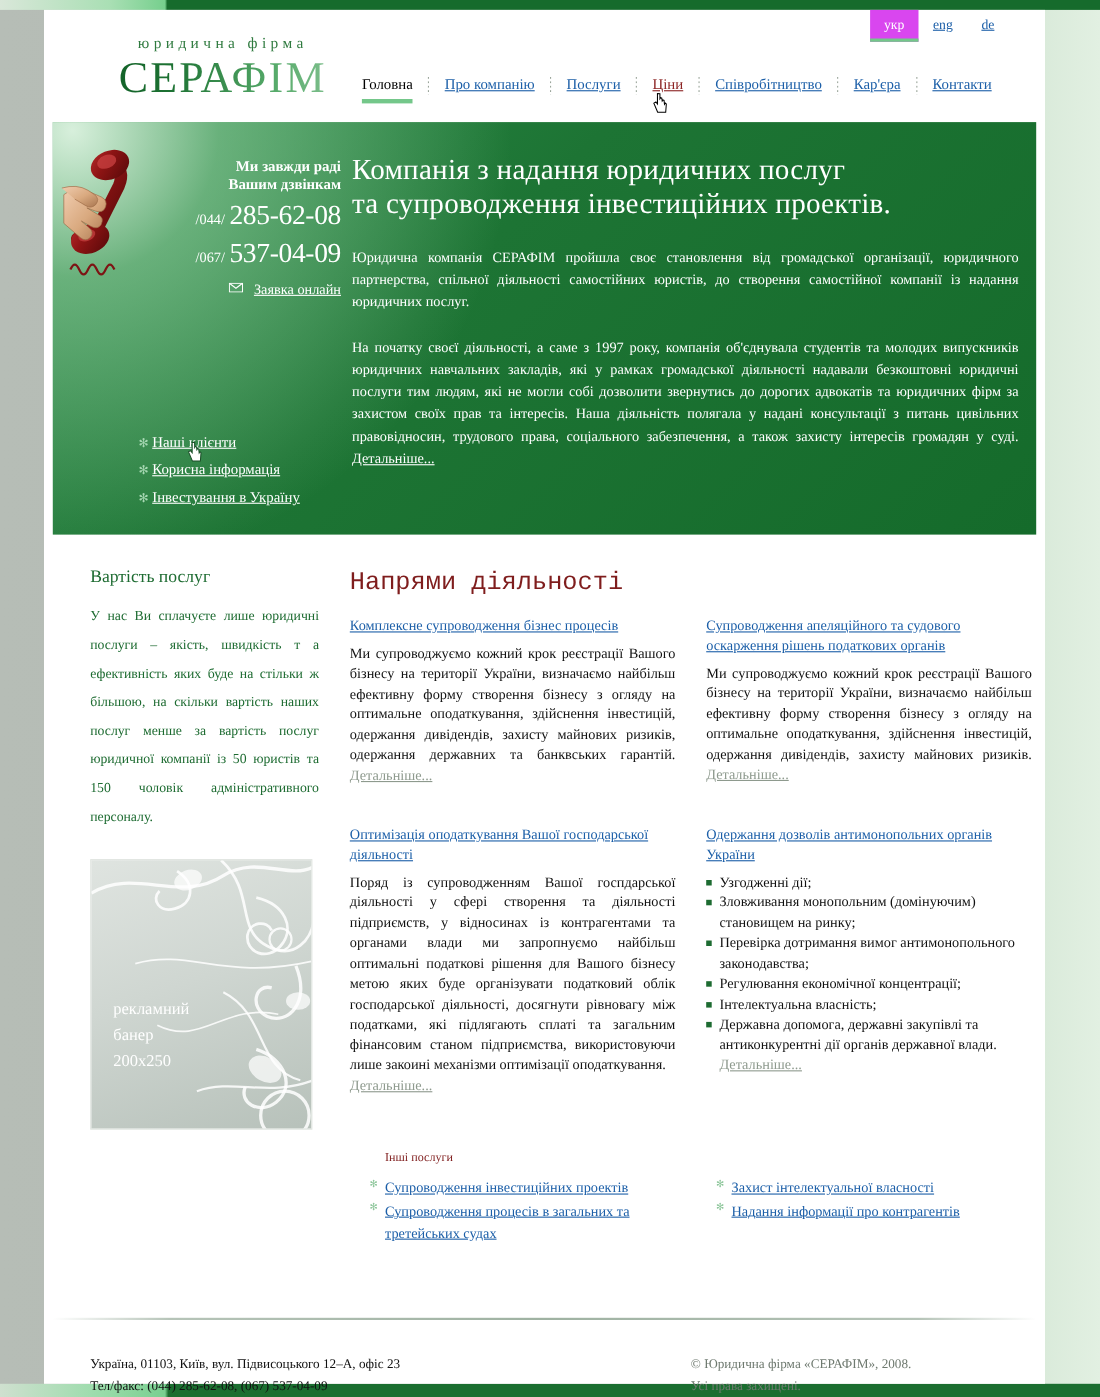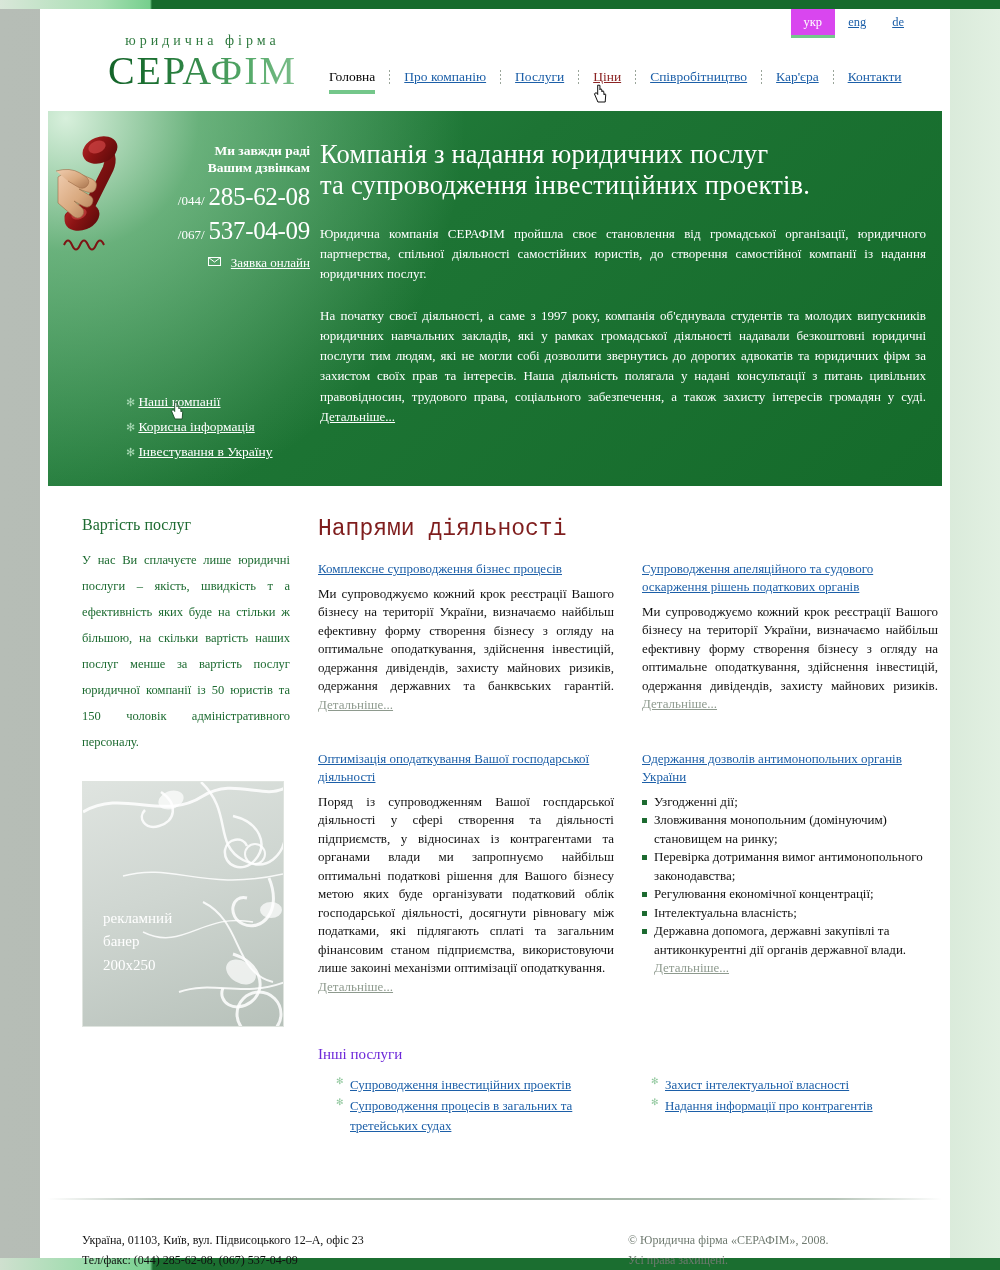--- a/index.html
+++ b/index.html
@@ -121,21 +121,21 @@
     margin-top: 26px; width: 202px; height: 246px;
     border: 1px solid #dfe4df; position: relative; overflow: hidden;
     background: linear-gradient(160deg, #dfe4e0 0%, #cfd6d1 45%, #b7c1ba 100%);
   }
   .banner-label {
     position: absolute; left: 20px; top: 125px; color: #ffffff;
     font-size: 15px; line-height: 1.55; font-family: "Liberation Serif", serif;
   }
 
   .h2-main { font-size: 23px; color: #7f1d1d; font-family: Liberation Mono, monospace; margin-bottom: 18px; }
-  .h3-sub  { font-size: 15px; color: #6d28d9; font-family: "Liberation Serif", serif; margin: 28px 0 12px 0; }
+  .h3-sub  { font-size: 11px; color: #7f1d1d; font-family: "Liberation Serif", serif; margin: 28px 0 12px 32px; }
 
   .grid2 { display: flex; gap: 28px; }
   .cell { width: 296px; }
   .svc-title { font-size: 13px; line-height: 1.38; margin-bottom: 7px; }
   .svc-title a { color: #1c5fa8; text-decoration: underline; }
   .svc-text { font-size: 13px; line-height: 1.42; text-align: justify; font-family: "Liberation Serif", serif; color: #111; }
   .more { color: #8e9a8e; text-decoration: underline; white-space: nowrap; }
   .svc-block { margin-bottom: 22px; }
 
   .sq-list { margin: 0; padding: 0; list-style: none; }
@@ -256,21 +256,21 @@
             </svg>
           </span>
           <a href="#">Заявка онлайн</a>
         </div>
       </div>
 
       <div class="hero-links">
         <ul>
           <li>
             <span class="arrow-b">✻</span>
-            <a href="#">Наші компанії</a>
+            <a href="#">Наші клієнти</a>
           </li>
           <li>
             <span class="arrow-b">✻</span>
             <a href="#">Корисна інформація</a>
           </li>
           <li>
             <span class="arrow-b">✻</span>
             <a href="#">Інвестування в Україну</a>
           </li>
         </ul>

